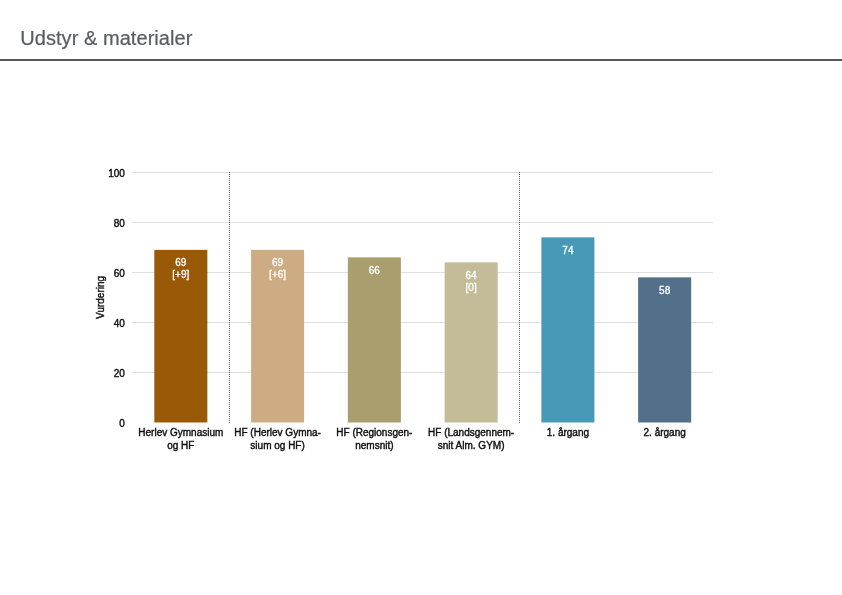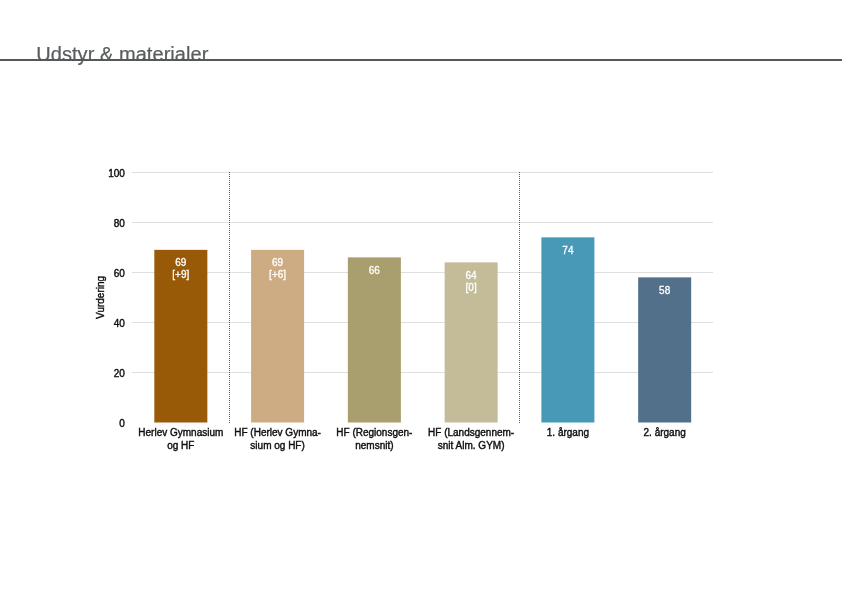--- a/index.html
+++ b/index.html
@@ -1,20 +1,20 @@
 <!DOCTYPE html>
 <html><head>
 <meta charset="utf-8">
 <style>
   html,body{margin:0;padding:0;}
   body{width:842px;height:595px;background:#ffffff;font-family:"Liberation Sans",sans-serif;overflow:hidden;position:relative;}
   #slide{position:absolute;inset:0;}
   #slide-header{position:absolute;left:0;top:0;width:842px;height:61px;}
   #slide-body{position:absolute;left:0;top:61px;width:842px;height:534px;}
-  #title{position:absolute;left:20.3px;top:27.6px;margin:16px;font-size:20px;font-weight:400;color:#585D5F;-webkit-text-stroke:0.22px #585D5F;letter-spacing:0.05px;white-space:nowrap;line-height:1;}
+  #title{position:absolute;left:20.3px;top:27.6px;margin:0;font-size:20px;font-weight:400;color:#585D5F;-webkit-text-stroke:0.22px #585D5F;letter-spacing:0.05px;white-space:nowrap;line-height:1;}
   #title-rule{position:absolute;left:0;top:59px;width:842px;height:2px;background:#575757;}
   #chart{position:absolute;left:0;top:-61px;width:842px;height:595px;}
   text{font-family:"Liberation Sans",sans-serif;}
   .ytick{font-size:10px;fill:#0f0f0f;stroke:#0f0f0f;stroke-width:0.4px;paint-order:stroke fill;}
   .yaxis-title{font-size:10px;fill:#0f0f0f;stroke:#0f0f0f;stroke-width:0.4px;paint-order:stroke fill;}
   .xlabel{font-size:10px;fill:#0f0f0f;stroke:#0f0f0f;stroke-width:0.4px;paint-order:stroke fill;}
   .vlabel{font-size:10px;fill:#ffffff;stroke:#ffffff;stroke-width:0.3px;paint-order:stroke fill;}
   .dlabel{font-size:10px;fill:#ffffff;stroke:#ffffff;stroke-width:0.3px;paint-order:stroke fill;}
 </style>
 </head>

